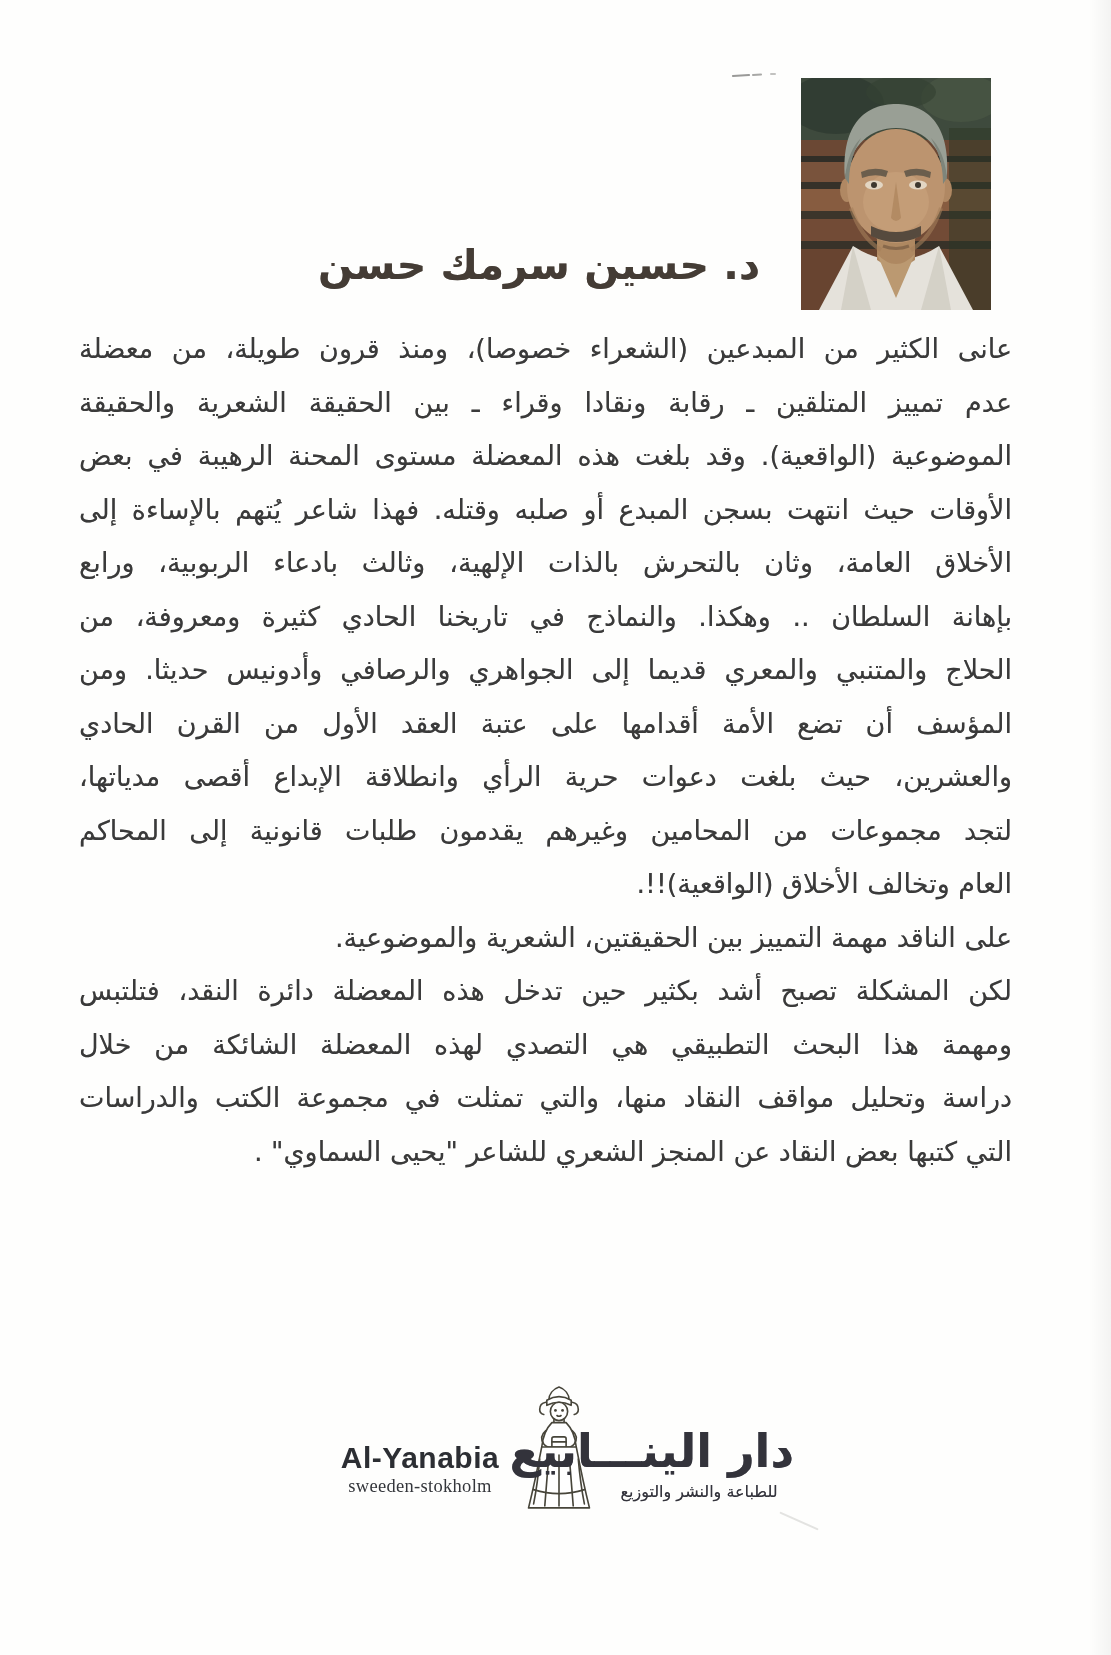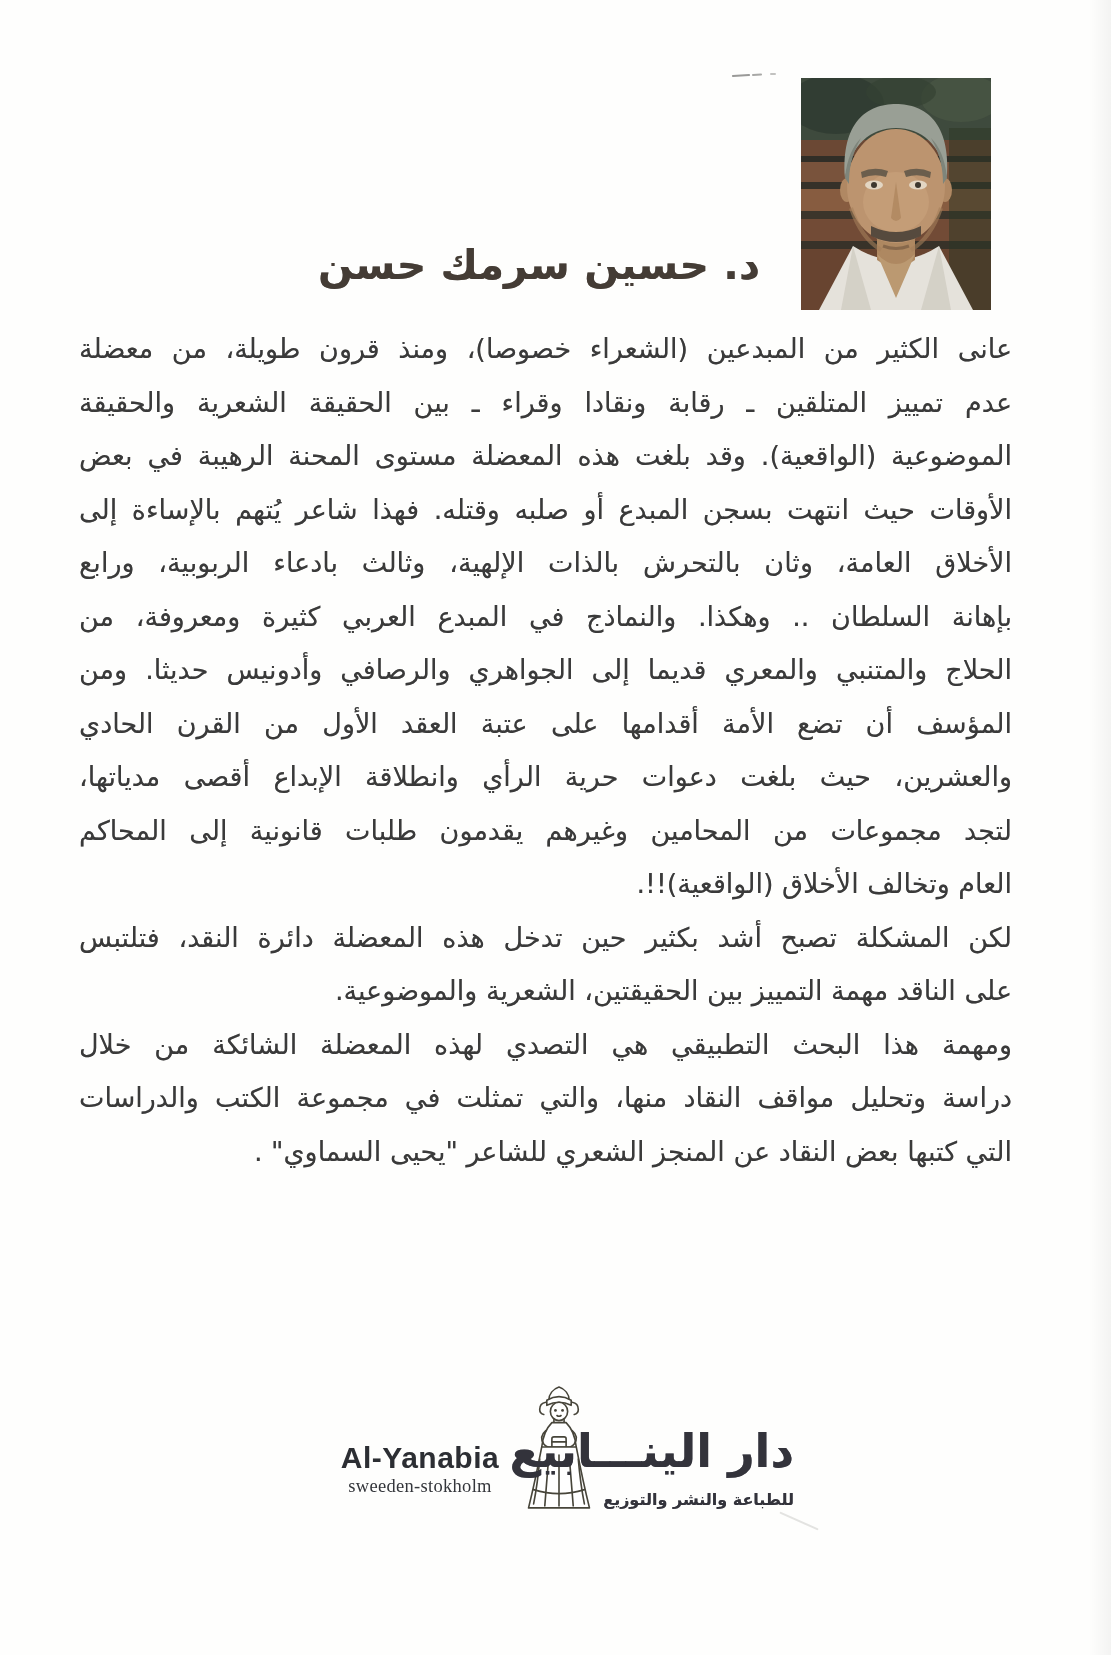--- a/index.html
+++ b/index.html
@@ -59,21 +59,21 @@
   .pub-logo svg{display:block;width:100%;height:100%;filter:blur(0.3px);}
   .pub-arabic{
     position:absolute;left:604px;top:1424px;width:190px;text-align:center;
     direction:rtl;color:#33333b;
   }
   .pub-arabic-name{
     font-size:46px;font-weight:bold;white-space:nowrap;
     text-shadow:0 0 0.6px rgba(40,40,55,.6);
   }
   .pub-arabic-tagline{
-    font-size:16px;font-weight:bold;margin-top:12px;white-space:nowrap;
+    font-size:16px;font-weight:normal;margin-top:4px;white-space:nowrap;
     text-shadow:0 0 0.4px rgba(40,40,55,.55);
   }
 </style>
 </head>
 <body style="--text-color: #3a3a3a; --name-color: #443c35; --footer-color: #2c2e33;">
 
 <div class="page">
 
   <div class="page-edge-shade"></div>
 
@@ -131,28 +131,28 @@
   </div>
 
   <div class="author-name">د. حسين سرمك حسن</div>
 
   <div class="body-text">
       <div class="tline">عانى الكثير من المبدعين (الشعراء خصوصا)، ومنذ قرون طويلة، من معضلة</div>
       <div class="tline">عدم تمييز المتلقين ـ رقابة ونقادا وقراء ـ بين الحقيقة الشعرية والحقيقة</div>
       <div class="tline">الموضوعية (الواقعية). وقد بلغت هذه المعضلة مستوى المحنة الرهيبة في بعض</div>
       <div class="tline">الأوقات حيث انتهت بسجن المبدع أو صلبه وقتله. فهذا شاعر يُتهم بالإساءة إلى</div>
       <div class="tline">الأخلاق العامة، وثان بالتحرش بالذات الإلهية، وثالث بادعاء الربوبية، ورابع</div>
-      <div class="tline">بإهانة السلطان .. وهكذا. والنماذج في المبدع العربي كثيرة ومعروفة، من</div>
+      <div class="tline">بإهانة السلطان .. وهكذا. والنماذج في تاريخنا الحادي كثيرة ومعروفة، من</div>
       <div class="tline">الحلاج والمتنبي والمعري قديما إلى الجواهري والرصافي وأدونيس حديثا. ومن</div>
       <div class="tline">المؤسف أن تضع الأمة أقدامها على عتبة العقد الأول من القرن الحادي</div>
       <div class="tline">والعشرين، حيث بلغت دعوات حرية الرأي وانطلاقة الإبداع أقصى مدياتها،</div>
       <div class="tline">لتجد مجموعات من المحامين وغيرهم يقدمون طلبات قانونية إلى المحاكم</div>
       <div class="tline pend">العام وتخالف الأخلاق (الواقعية)!!.</div>
+      <div class="tline pend">على الناقد مهمة التمييز بين الحقيقتين، الشعرية والموضوعية.</div>
       <div class="tline">لكن المشكلة تصبح أشد بكثير حين تدخل هذه المعضلة دائرة النقد، فتلتبس</div>
-      <div class="tline pend">على الناقد مهمة التمييز بين الحقيقتين، الشعرية والموضوعية.</div>
       <div class="tline">ومهمة هذا البحث التطبيقي هي التصدي لهذه المعضلة الشائكة من خلال</div>
       <div class="tline">دراسة وتحليل مواقف النقاد منها، والتي تمثلت في مجموعة الكتب والدراسات</div>
       <div class="tline pend">التي كتبها بعض النقاد عن المنجز الشعري للشاعر "يحيى السماوي" .</div>
     </div>
 
   <div class="pub-latin">
     <div class="pub-latin-name">Al-Yanabia</div>
     <div class="pub-latin-loc">sweeden-stokholm</div>
   </div>
 

